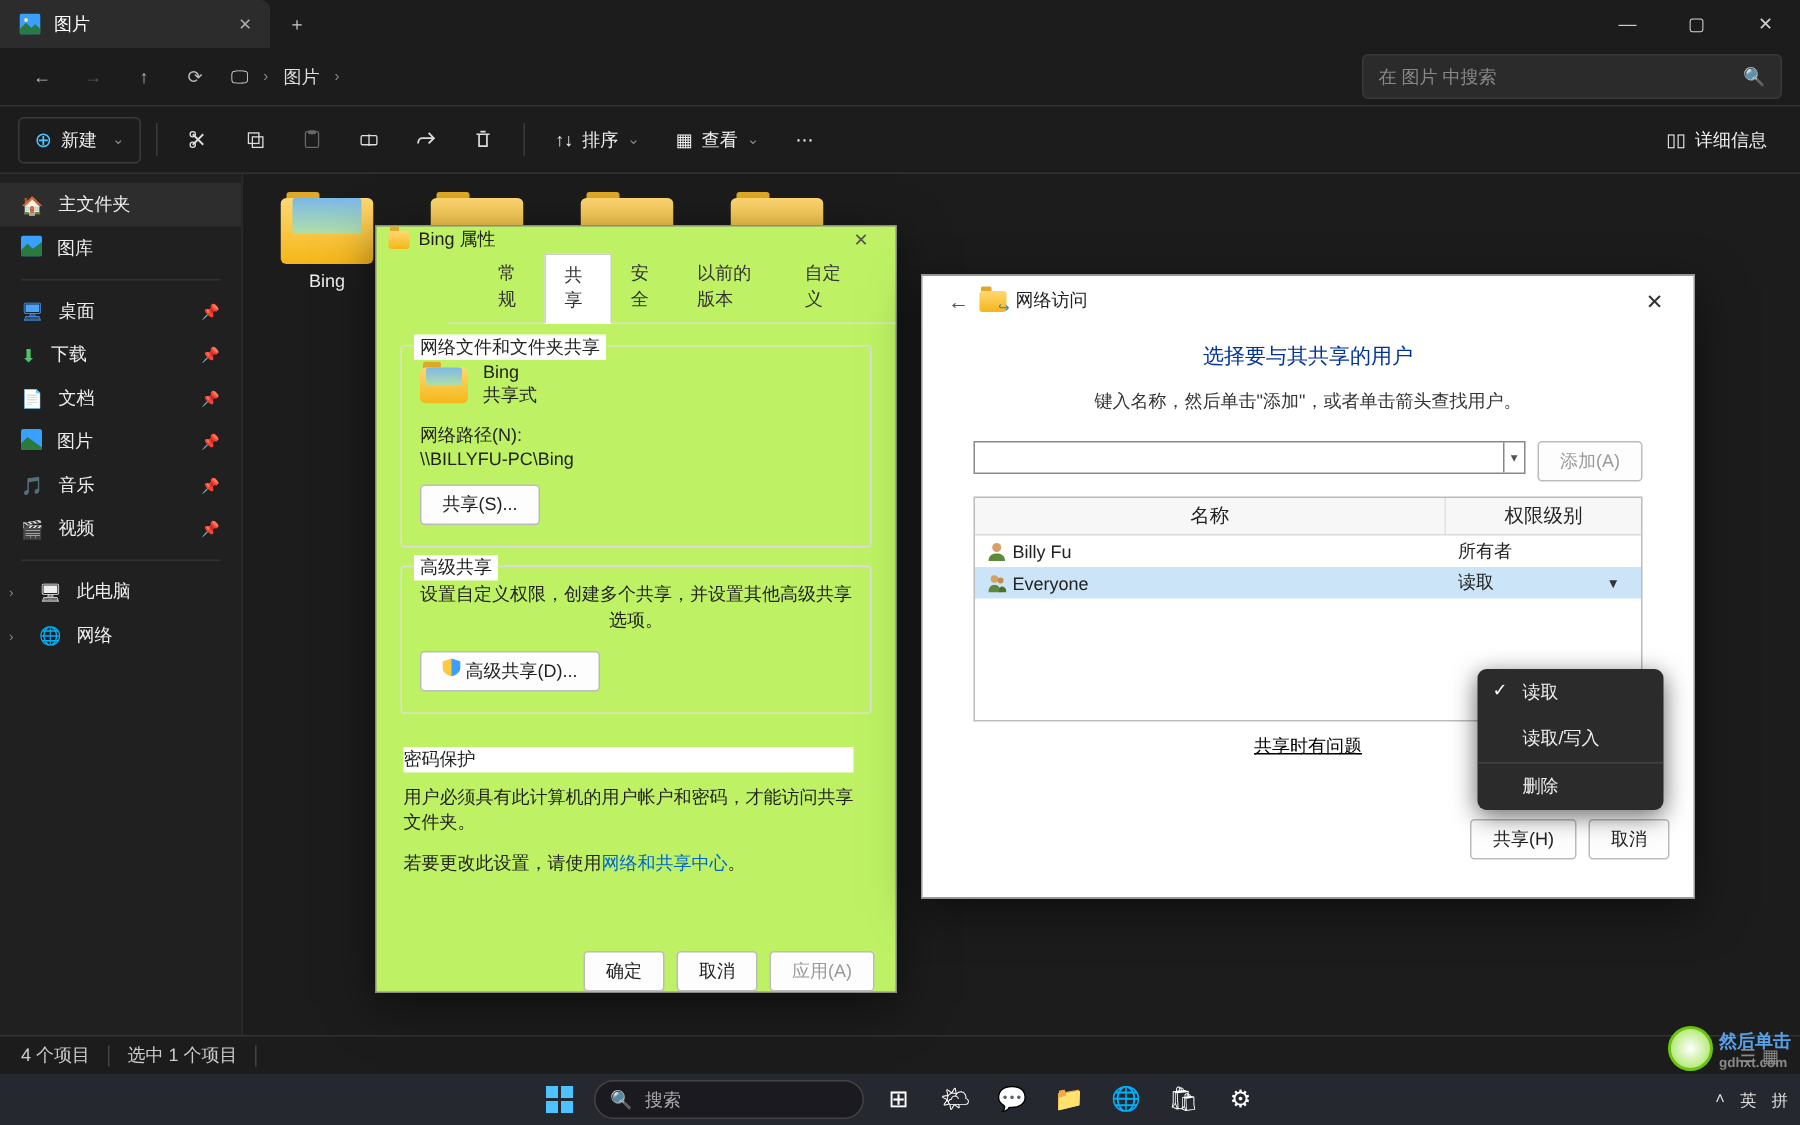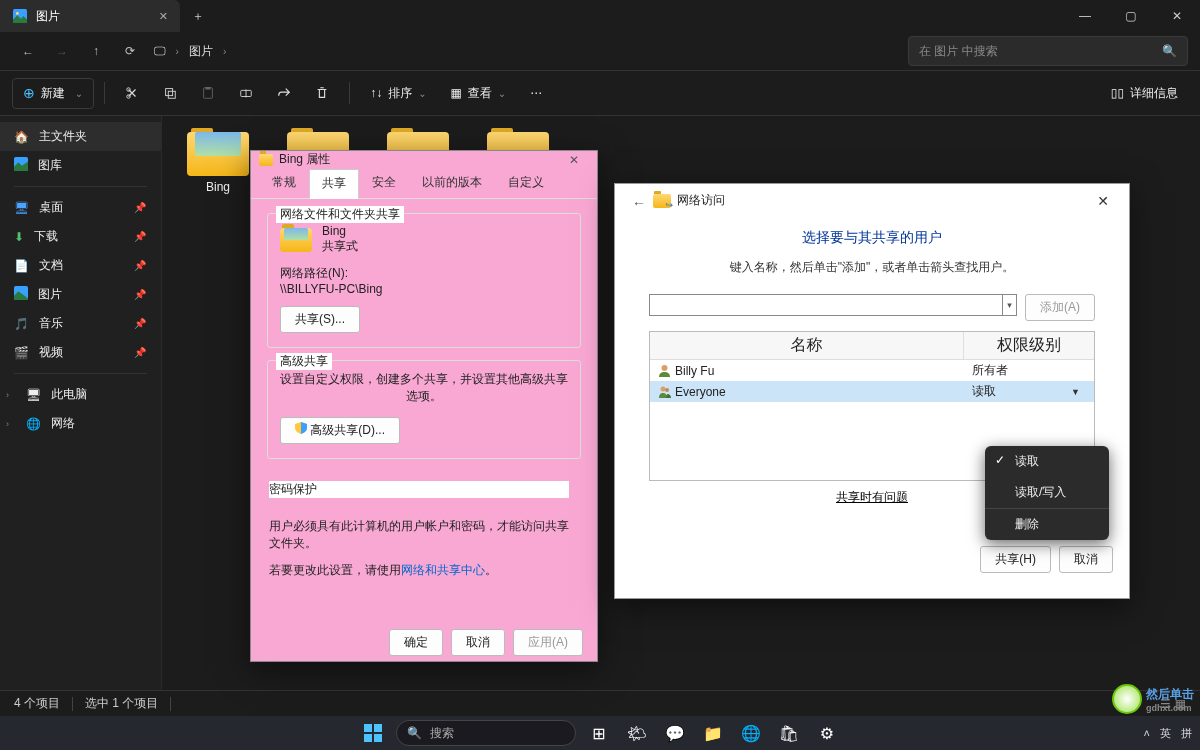--- a/index.html
+++ b/index.html
@@ -46,24 +46,24 @@
   .statusbar { position:absolute; bottom:34px; left:0; right:0; height: 26px; display: flex; align-items: center; padding: 0 14px; color: #ccc; font-size: 12px; gap: 12px; border-top:1px solid #333;}
   .sbsep { width:1px; height:14px; background:#444;}
   .viewicons { margin-left:auto; display:flex; gap:4px; color:#888;}
 
   .taskbar { position: absolute; bottom: 0; left: 0; right: 0; height: 34px; background: #262830; display: flex; align-items: center; justify-content: center; gap: 8px; }
   .tbitem { width: 30px; height: 30px; display: flex; align-items: center; justify-content: center; border-radius: 4px; font-size:16px;}
   .tbsearch { width: 180px; height: 26px; background: #1a1a20; border-radius: 14px; display: flex; align-items: center; padding: 0 10px; color: #aaa; gap:8px; border:1px solid #444;}
   .tbright { position: absolute; right: 8px; display: flex; align-items: center; gap: 10px; color: #ddd; font-size:11px;}
 
   
-  .propdlg { position: absolute; left: 250px; top: 150px; width: 348px; height: 512px; background: #f9a8d4; color: #222; border: 1px solid #888; box-shadow: 0 8px 30px rgba(0,0,0,0.5); display:flex; flex-direction:column;}
+  .propdlg { position: absolute; left: 250px; top: 150px; width: 348px; height: 512px; background: #bef264; color: #222; border: 1px solid #888; box-shadow: 0 8px 30px rgba(0,0,0,0.5); display:flex; flex-direction:column;}
   .propttl { height: 30px; display: flex; align-items: center; padding: 0 8px; gap: 6px; font-size:12px;}
   .propclose { margin-left:auto; width:30px; text-align:center; color:#555;}
-  .proptabs { display: flex; padding: 0 8px; gap: 0; font-size:12px; border-bottom:1px solid #ddd;}
+  .proptabs { display: flex; padding: 0 20px; gap: 0; font-size:12px; border-bottom:1px solid #ddd;margin-left:48px;}
   .ptab { padding: 5px 12px 6px; color:#333; border:1px solid transparent;}
   .ptab.sel { border:1px solid #ccc; border-bottom-color:#fff; background:#fff; position:relative; top:1px;}
   .propbody { padding: 14px 16px; flex:1; font-size:12px; color:#222;}
   .group { border: 1px solid #ddd; border-radius: 3px; padding: 10px 12px 14px; margin-bottom: 12px; position:relative;}
   .gtitle { position: absolute; top: -8px; left: 8px; background: #fff; padding: 0 4px; font-size:12px;}
   .binginfo { display:flex; gap:10px; align-items:flex-start; margin-bottom:10px;}
   .winbtn { display:inline-block; padding: 4px 14px; border: 1px solid #bbb; border-radius: 3px; background:#fdfdfd; font-size:12px; color:#222;}
   .winbtn.disabled { color:#999; }
   .lnk { color:#0066cc; cursor:pointer;}
   .propftr { display:flex; gap:8px; justify-content:flex-end; padding: 10px 14px;}
@@ -74,21 +74,21 @@
   .sdback { width:28px; text-align:center; color:#555; font-size:14px;}
   .sdclose { margin-left:auto; width:32px; text-align:center; color:#333; font-size:14px;}
   .sdbody { padding: 6px 34px 0; font-size:12px;text-align:center;}
   .sdh1 { color:#003399; font-size:14px; margin: 6px 0 12px;}
   .sdp { color:#333; margin-bottom:18px;}
   .sdrow { display:flex; gap:8px; margin-bottom:10px;}
   .sdinput { flex:1; height:22px; border:1px solid #888; background:#fff;}
   .sddrop { width:14px; border-left:1px solid #888; display:flex; align-items:center; justify-content:center; color:#555; font-size:9px;}
   .sdtbl { border:1px solid #bbb; height:150px; background:#fff; position:relative; margin-bottom:8px;}
   .sdhdr { display:flex; border-bottom:1px solid #ddd; background:#f7f7f7;}
-  .sdhdr div { padding:3px 8px; font-size:16px; border-right:1px solid #e0e0e0;}
+  .sdhdr div { padding:3px 8px; font-size:13px; border-right:1px solid #e0e0e0;}
   .sdhdr .c1 { flex:1; } .sdhdr .c2 { width:130px; border-right:none;}
   .sdr { display:flex; font-size:12px;}
   .sdr.sel { background:#cce4f7;}
   .sdr div { padding:2px 8px; } .sdr .c1{flex:1; display:flex; align-items:center; gap:4px;} .sdr .c2{width:130px; display:flex; align-items:center; gap:4px;}
   .dropcaret { font-size:9px; color:#333; margin-left:auto; padding-right:6px;}
   .ctxmenu { position:absolute; right: 20px; top: 262px; width: 124px; background:#2b2b2b; box-shadow: 0 4px 16px rgba(0,0,0,0.6); border-radius:6px; overflow:hidden;}
   .ctxitem { padding: 7px 14px 7px 30px; color:#eee; font-size:12px; position:relative;}
   .ctxitem.chk::before { content:"✓"; position:absolute; left:10px; color:#fff;}
   .ctxitem.del { border-top:1px solid #444;}
   .sdlnk { color:#000000;}
@@ -385,21 +385,21 @@
       <div style="margin-bottom:12px;text-align:center;">设置自定义权限，创建多个共享，并设置其他高级共享选项。</div>
       <span class="winbtn">
         <svg class="shield" viewBox="0 0 12 12">
             <path d="M6 0 L12 2 V6 C12 9 9 11 6 12 C3 11 0 9 0 6 V2 Z" fill="#ffc83d"></path>
             <path d="M6 0 L12 2 V6 C12 9 9 11 6 12 V0 Z" fill="#3aa0ff"></path>
           </svg>
         <span>高级共享(D)...</span>
       </span>
     </div>
     <div class="group" style="border:none; padding-left:2px;">
-      <div class="gtitle" style="position:static; padding:0; margin-bottom:20px; font-weight:normal;">密码保护</div>
+      <div class="gtitle" style="position:static; padding:0; margin-bottom:8px; font-weight:normal;">密码保护</div>
       <div style="margin-bottom:10px;">用户必须具有此计算机的用户帐户和密码，才能访问共享文件夹。</div>
       <div>
         <span>若要更改此设置，请使用</span><span class="lnk">网络和共享中心</span><span>。</span>
       </div>
     </div>
   </div>
   <div class="propftr">
     <span class="winbtn">确定</span>
     <span class="winbtn">取消</span>
     <span class="winbtn disabled">应用(A)</span>

